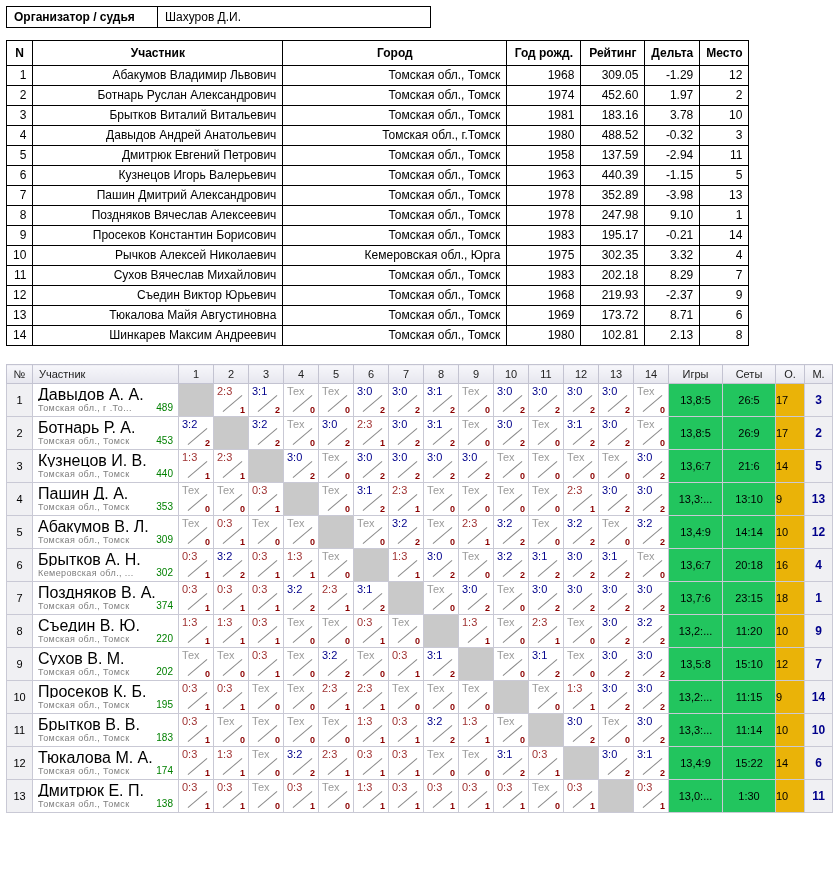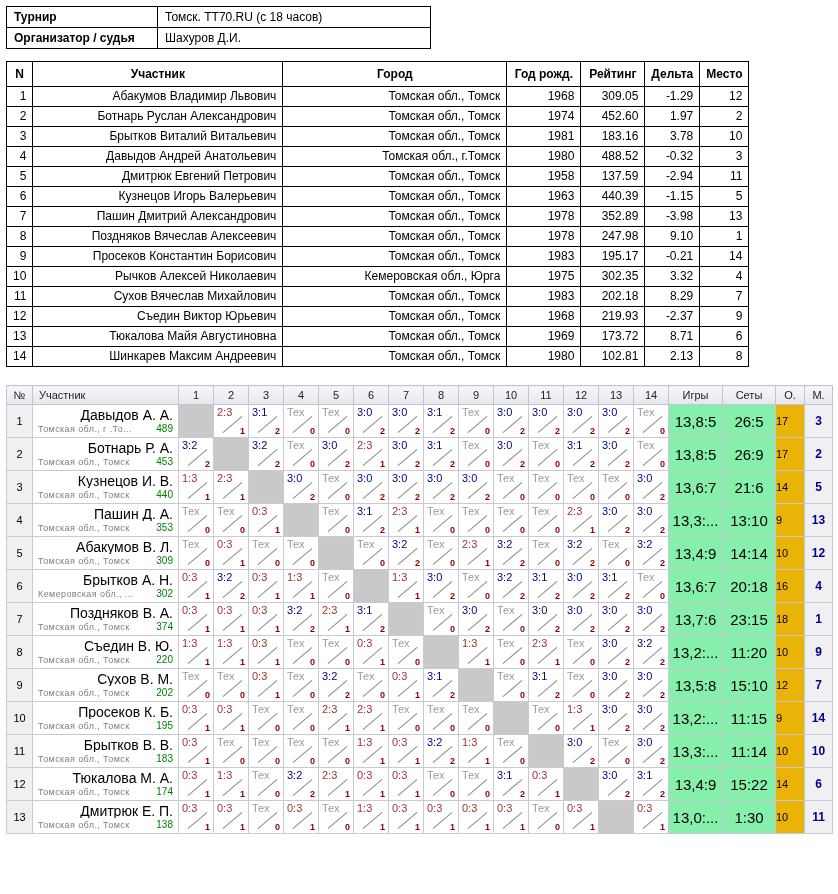--- a/index.html
+++ b/index.html
@@ -22,47 +22,43 @@
   
   .group-title{font-size:13px;font-weight:bold;margin:2px 0 5px 2px;}
   .gtable{border-collapse:collapse;table-layout:fixed;width:826px;}
   .gtable th{background:linear-gradient(#f7f7fb,#e6e6ee);border:1px solid #c3c3d1;
              font-size:11px;font-weight:normal;color:#222;height:16px;padding:1px 2px;
              text-align:center;overflow:hidden;white-space:nowrap;}
   .gtable th.hname{text-align:left;padding-left:6px;}
   .gtable td{border:1px solid #c9c9d5;height:29px;padding:0;overflow:hidden;}
   td.gnum{background:#f0f0f3;font-size:11px;text-align:center;color:#000;}
   td.gname{background:#fff;padding:2px 5px 1px 5px;vertical-align:middle;}
-  .nm{font-size:14px;color:#000;line-height:13px;margin-bottom:2px;white-space:nowrap;overflow:hidden;text-align:right;}
+  .nm{font-size:16px;color:#000;line-height:13px;margin-bottom:2px;white-space:nowrap;overflow:hidden;}
   .sub{display:flex;justify-content:space-between;align-items:baseline;line-height:10px;}
   .reg{color:#7d7d7d;font-size:9px;letter-spacing:.4px;white-space:nowrap;overflow:hidden;}
   .rat{color:#008000;font-size:10px;margin-left:4px;}
   td.gcell{position:relative;background:#fff;}
   td.gcell .score{position:absolute;top:2px;left:3px;font-size:11px;line-height:11px;white-space:nowrap;}
   td.gcell.win .score{color:#00008b;font-weight:normal;}
   td.gcell.loss .score{color:#a03333;}
   td.gcell.tech .score{color:#9a9a9a;}
   td.gcell .pts{position:absolute;bottom:1px;right:3px;font-size:9px;font-weight:bold;color:#8b0000;line-height:9px;}
   td.gcell .slash{position:absolute;left:6px;bottom:12px;width:25px;height:1px;background:#8a8a8a;transform:rotate(-40deg);}
   td.gcell.self{background:#c9c9c9;}
-  td.ggames,td.gsets{background:#86efac;font-size:15px;text-align:center;white-space:nowrap;}
+  td.ggames,td.gsets{background:#22c55e;font-size:11px;text-align:center;white-space:nowrap;}
   td.gpts{background:#eab308;font-size:11px;text-align:left;}
   td.gplace{background:#f0f0f3;font-size:12px;font-weight:bold;color:#00008b;text-align:center;}
 </style>
 </head>
 <body>
 
 <div class="wrap">
 
   <table class="info-table">
     <tbody id="info-body">
-        <tr>
-          <td class="lbl">Турнир</td>
-          <td class="val">Томск. TT70.RU (с 18 часов)</td>
-        </tr>
         <tr>
           <td class="lbl">Организатор / судья</td>
           <td class="val">Шахуров Д.И.</td>
         </tr>
       </tbody>
   </table>
 
   <table class="ptable">
     <colgroup id="pcols">
         <col style="width: 26px;">

